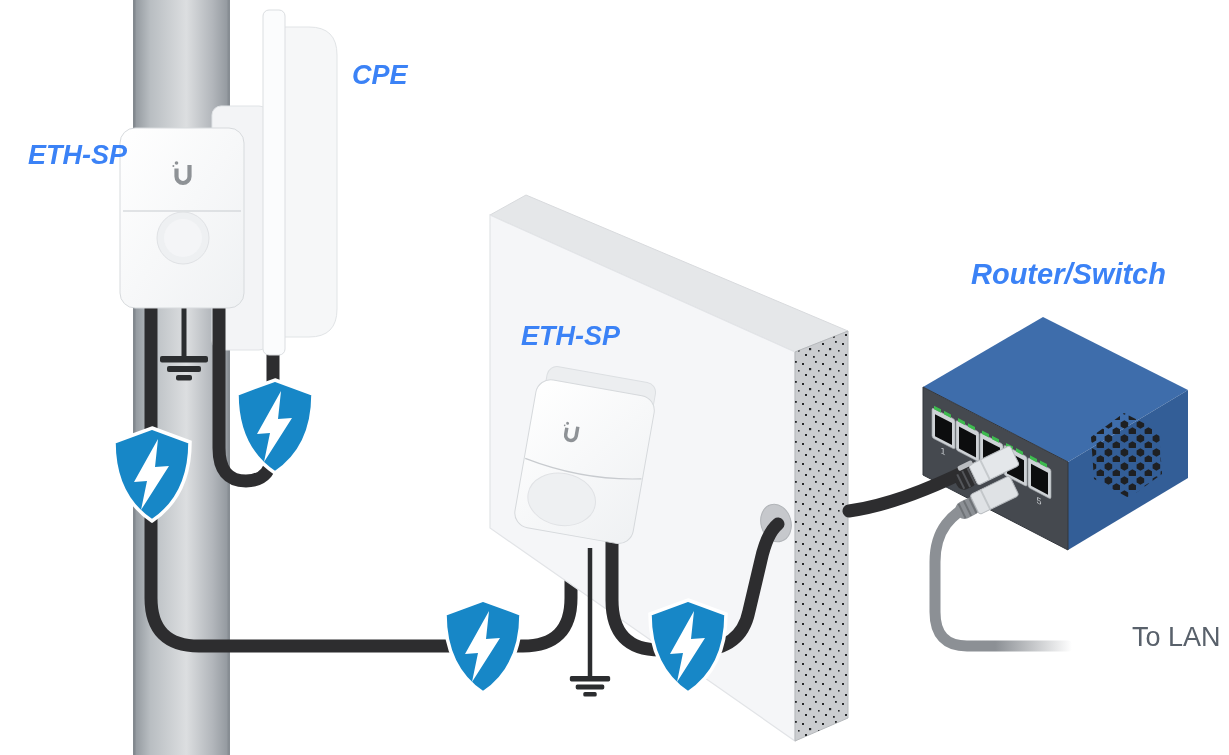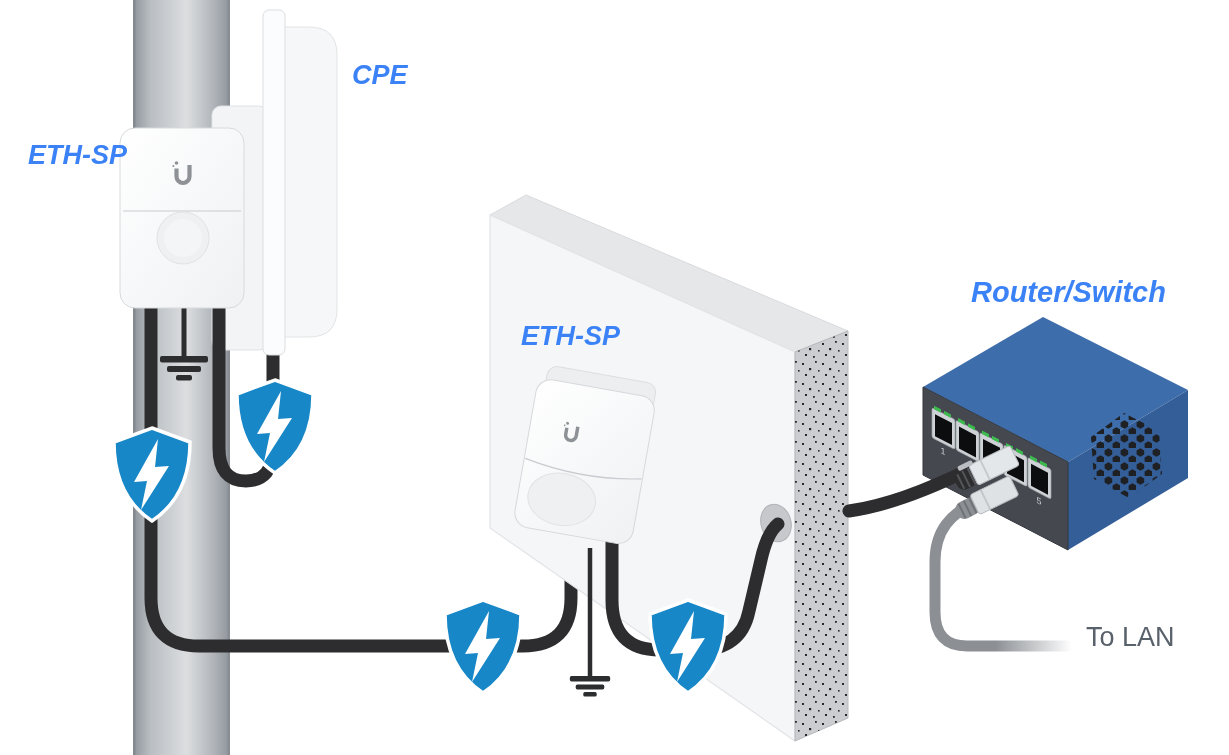--- a/index.html
+++ b/index.html
@@ -193,15 +193,15 @@
 
   <use href="#shield" x="233" y="377"></use>
   <use href="#shield" x="110" y="425"></use>
   <use href="#shield" x="441" y="597"></use>
   <use href="#shield" x="646" y="597"></use>
 </svg>
 
 <div class="label" style="left:28px;top:140px;">ETH-SP</div>
 <div class="label" style="left:352px;top:60px;">CPE</div>
 <div class="label" style="left:521px;top:321px;">ETH-SP</div>
-<div class="label label-router" style="left:971px;top:276px;">Router/Switch</div>
-<div class="label label-tolan" style="left:1086px;top:622px;">To LAN</div>
+<div class="label label-router" style="left:971px;top:258px;">Router/Switch</div>
+<div class="label label-tolan" style="left:1132px;top:622px;">To LAN</div>
 </div>
 
 </body></html>

